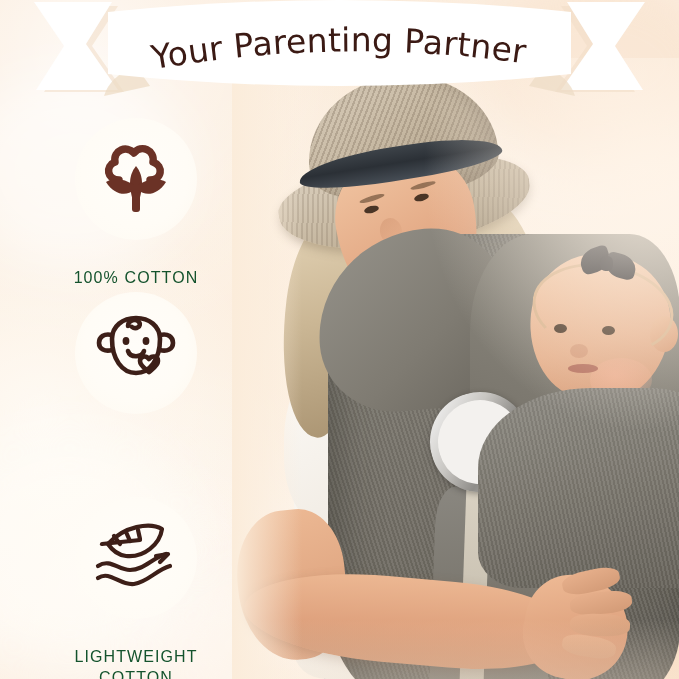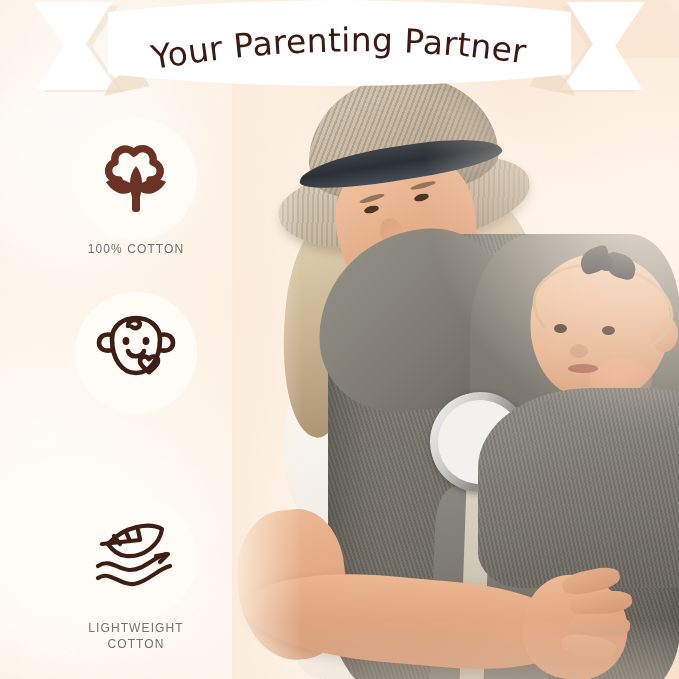--- a/index.html
+++ b/index.html
@@ -351,24 +351,24 @@
     border-radius: 50%;
     background: radial-gradient(circle at 50% 46%, #fffdf9 0%, #fffcf6 58%, rgba(255,252,245,0.72) 78%, rgba(255,252,245,0) 100%);
   }
   .icon-disc svg {
     position: absolute;
     left: 50%;
     top: 50%;
     transform: translate(-50%, -50%);
   }
   .feat-label {
-    margin-top: 2px;
-    color: #737373;
+    margin-top: 27px;
+    color: #14532d;
     font-family: "Liberation Sans", sans-serif;
-    font-size: 12px;
+    font-size: 16px;
     letter-spacing: 1.1px;
     line-height: 1.32;
     white-space: pre-line;
   }
 </style>
 </head>
 <body>
 
 <div id="stage">
 

